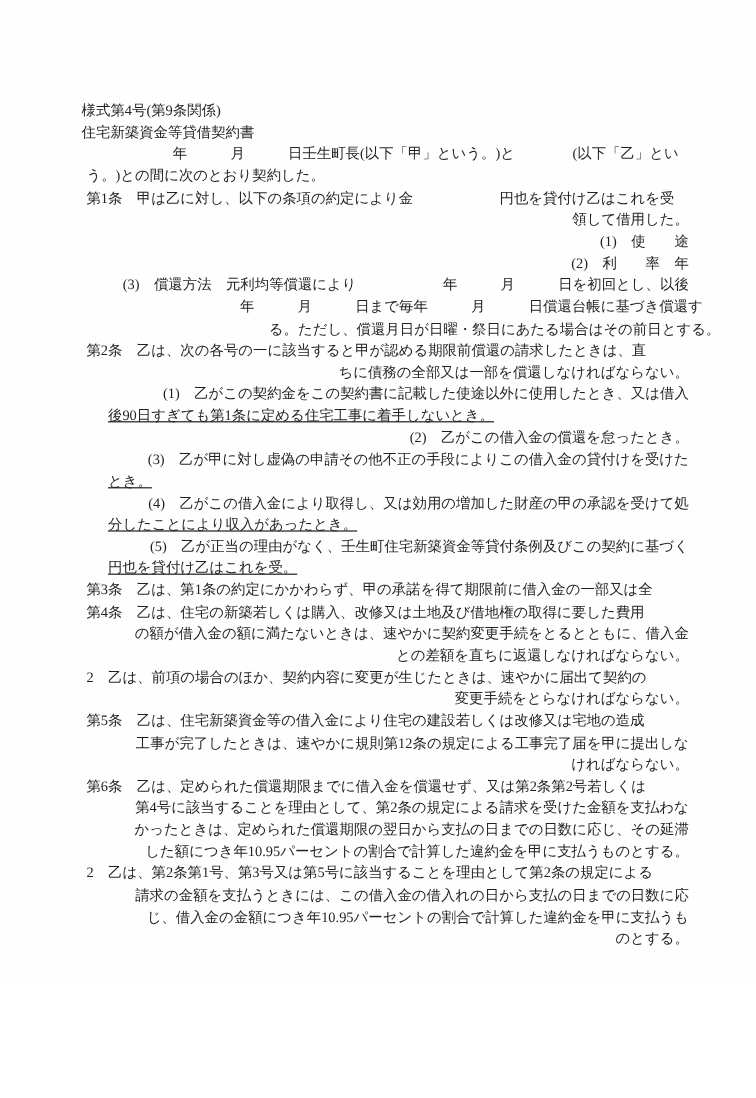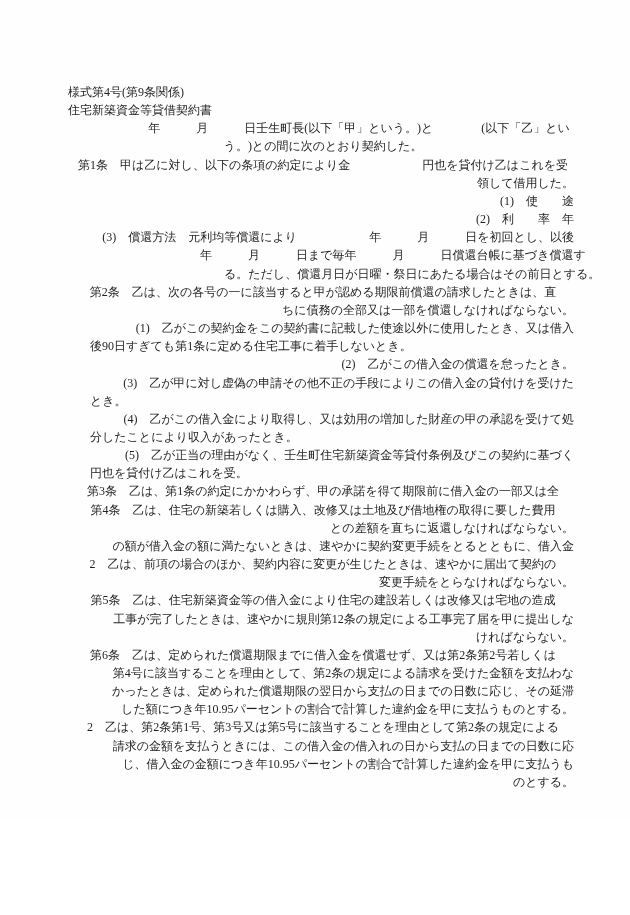--- a/index.html
+++ b/index.html
@@ -16,23 +16,23 @@
     box-sizing: border-box;
   }
   .content {
     position: absolute;
     top: 83px;
     left: 68px;
     width: 506px;
   }
   .line { white-space: pre; }
   .ctr { white-space: normal; }
-  .i1 { padding-left: 4px; text-align: center; }
+  .i1 { padding-left: 4px; }
   .i2 { padding-left: 12px; text-align: right; }
-  .i3 { padding-left: 22px; }
+  .i3 { padding-left: 22px; text-decoration: underline; }
 </style>
 </head>
 <body>
 
 <div class="page">
   <div class="content">
 
     <div class="line">様式第4号(第9条関係)</div>
     <div class="line ctr">住宅新築資金等貸借契約書</div>
 
@@ -55,22 +55,22 @@
     <div class="line i2">(3)　乙が甲に対し虚偽の申請その他不正の手段によりこの借入金の貸付けを受けた</div>
     <div class="line i3">とき。</div>
     <div class="line i2">(4)　乙がこの借入金により取得し、又は効用の増加した財産の甲の承認を受けて処</div>
     <div class="line i3">分したことにより収入があったとき。</div>
     <div class="line i2">(5)　乙が正当の理由がなく、壬生町住宅新築資金等貸付条例及びこの契約に基づく</div>
     <div class="line i3">円也を貸付け乙はこれを受。</div>
 
     <div class="line i1">第3条　乙は、第1条の約定にかかわらず、甲の承諾を得て期限前に借入金の一部又は全</div>
 
     <div class="line i1">第4条　乙は、住宅の新築若しくは購入、改修又は土地及び借地権の取得に要した費用</div>
+    <div class="line i2">の額が借入金の額に満たないときは、速やかに契約変更手続をとるとともに、借入金</div>
     <div class="line i2">との差額を直ちに返還しなければならない。</div>
-    <div class="line i2">の額が借入金の額に満たないときは、速やかに契約変更手続をとるとともに、借入金</div>
     <div class="line i1">2　乙は、前項の場合のほか、契約内容に変更が生じたときは、速やかに届出て契約の</div>
     <div class="line i2">変更手続をとらなければならない。</div>
 
     <div class="line i1">第5条　乙は、住宅新築資金等の借入金により住宅の建設若しくは改修又は宅地の造成</div>
     <div class="line i2">工事が完了したときは、速やかに規則第12条の規定による工事完了届を甲に提出しな</div>
     <div class="line i2">ければならない。</div>
 
     <div class="line i1">第6条　乙は、定められた償還期限までに借入金を償還せず、又は第2条第2号若しくは</div>
     <div class="line i2">第4号に該当することを理由として、第2条の規定による請求を受けた金額を支払わな</div>
     <div class="line i2">かったときは、定められた償還期限の翌日から支払の日までの日数に応じ、その延滞</div>

